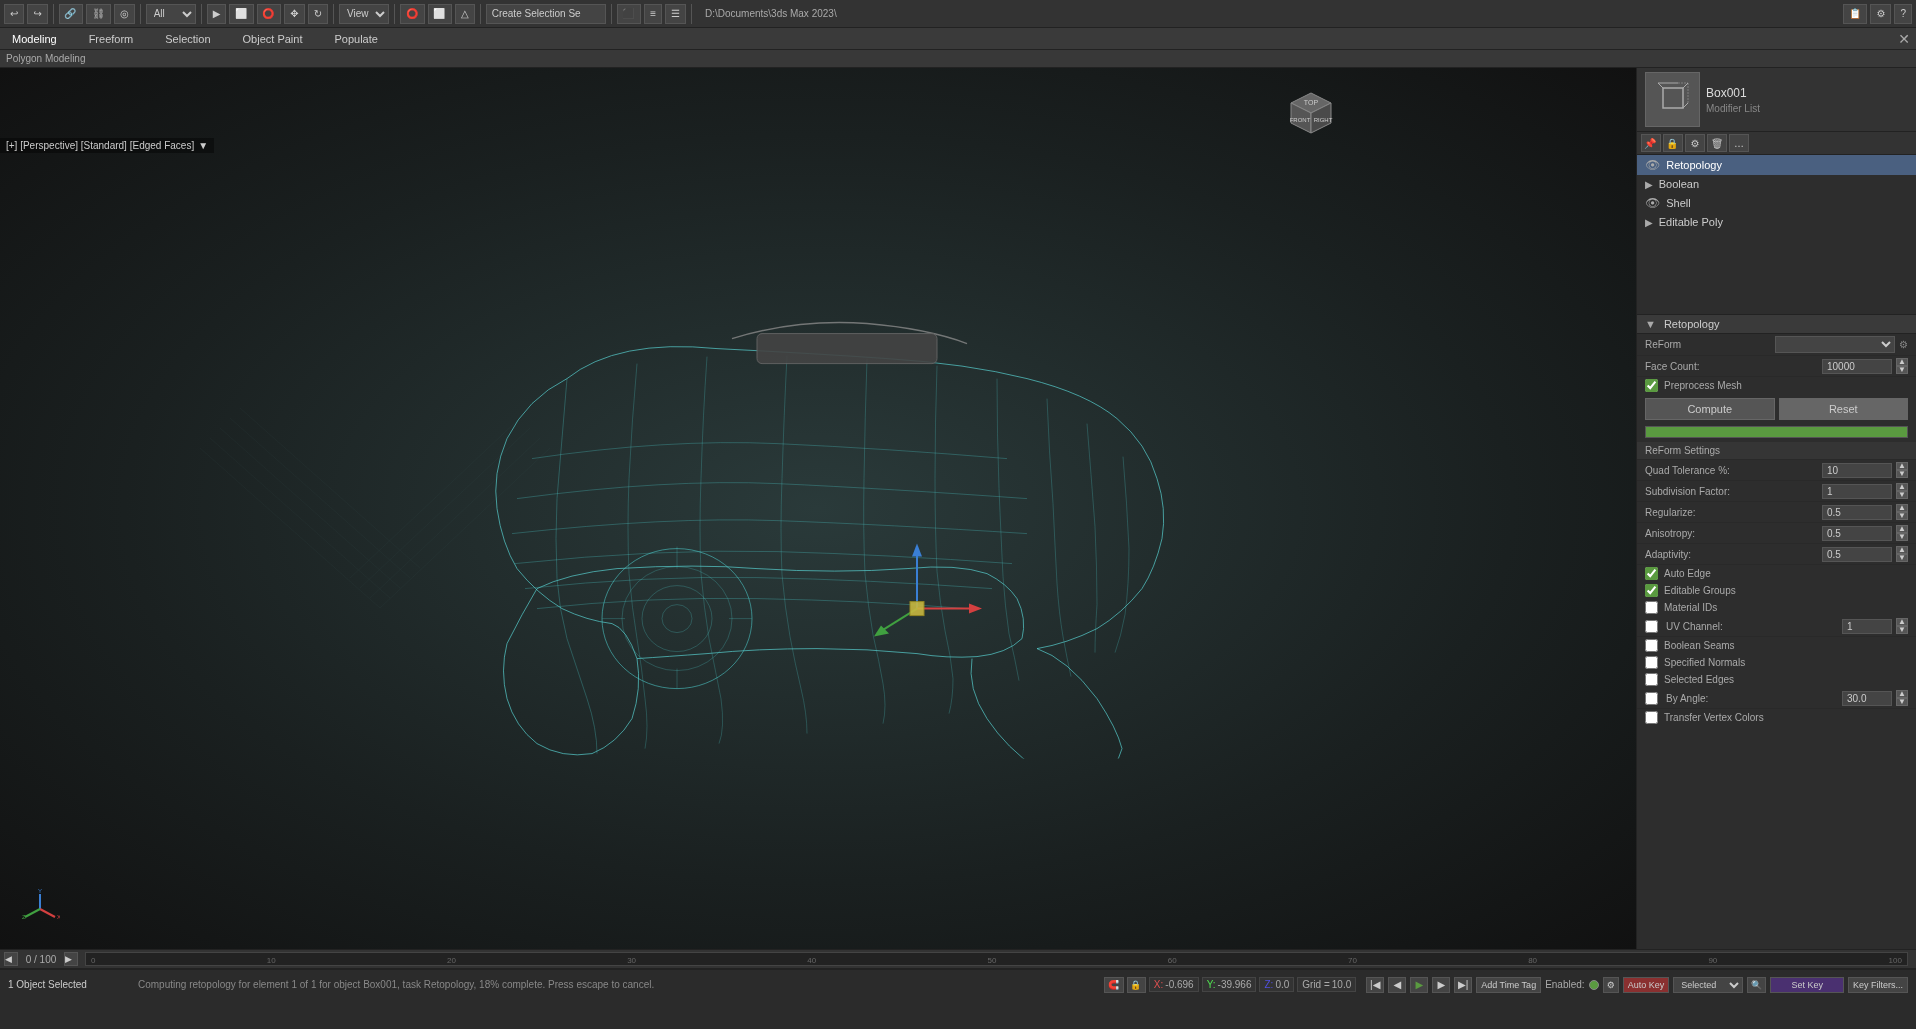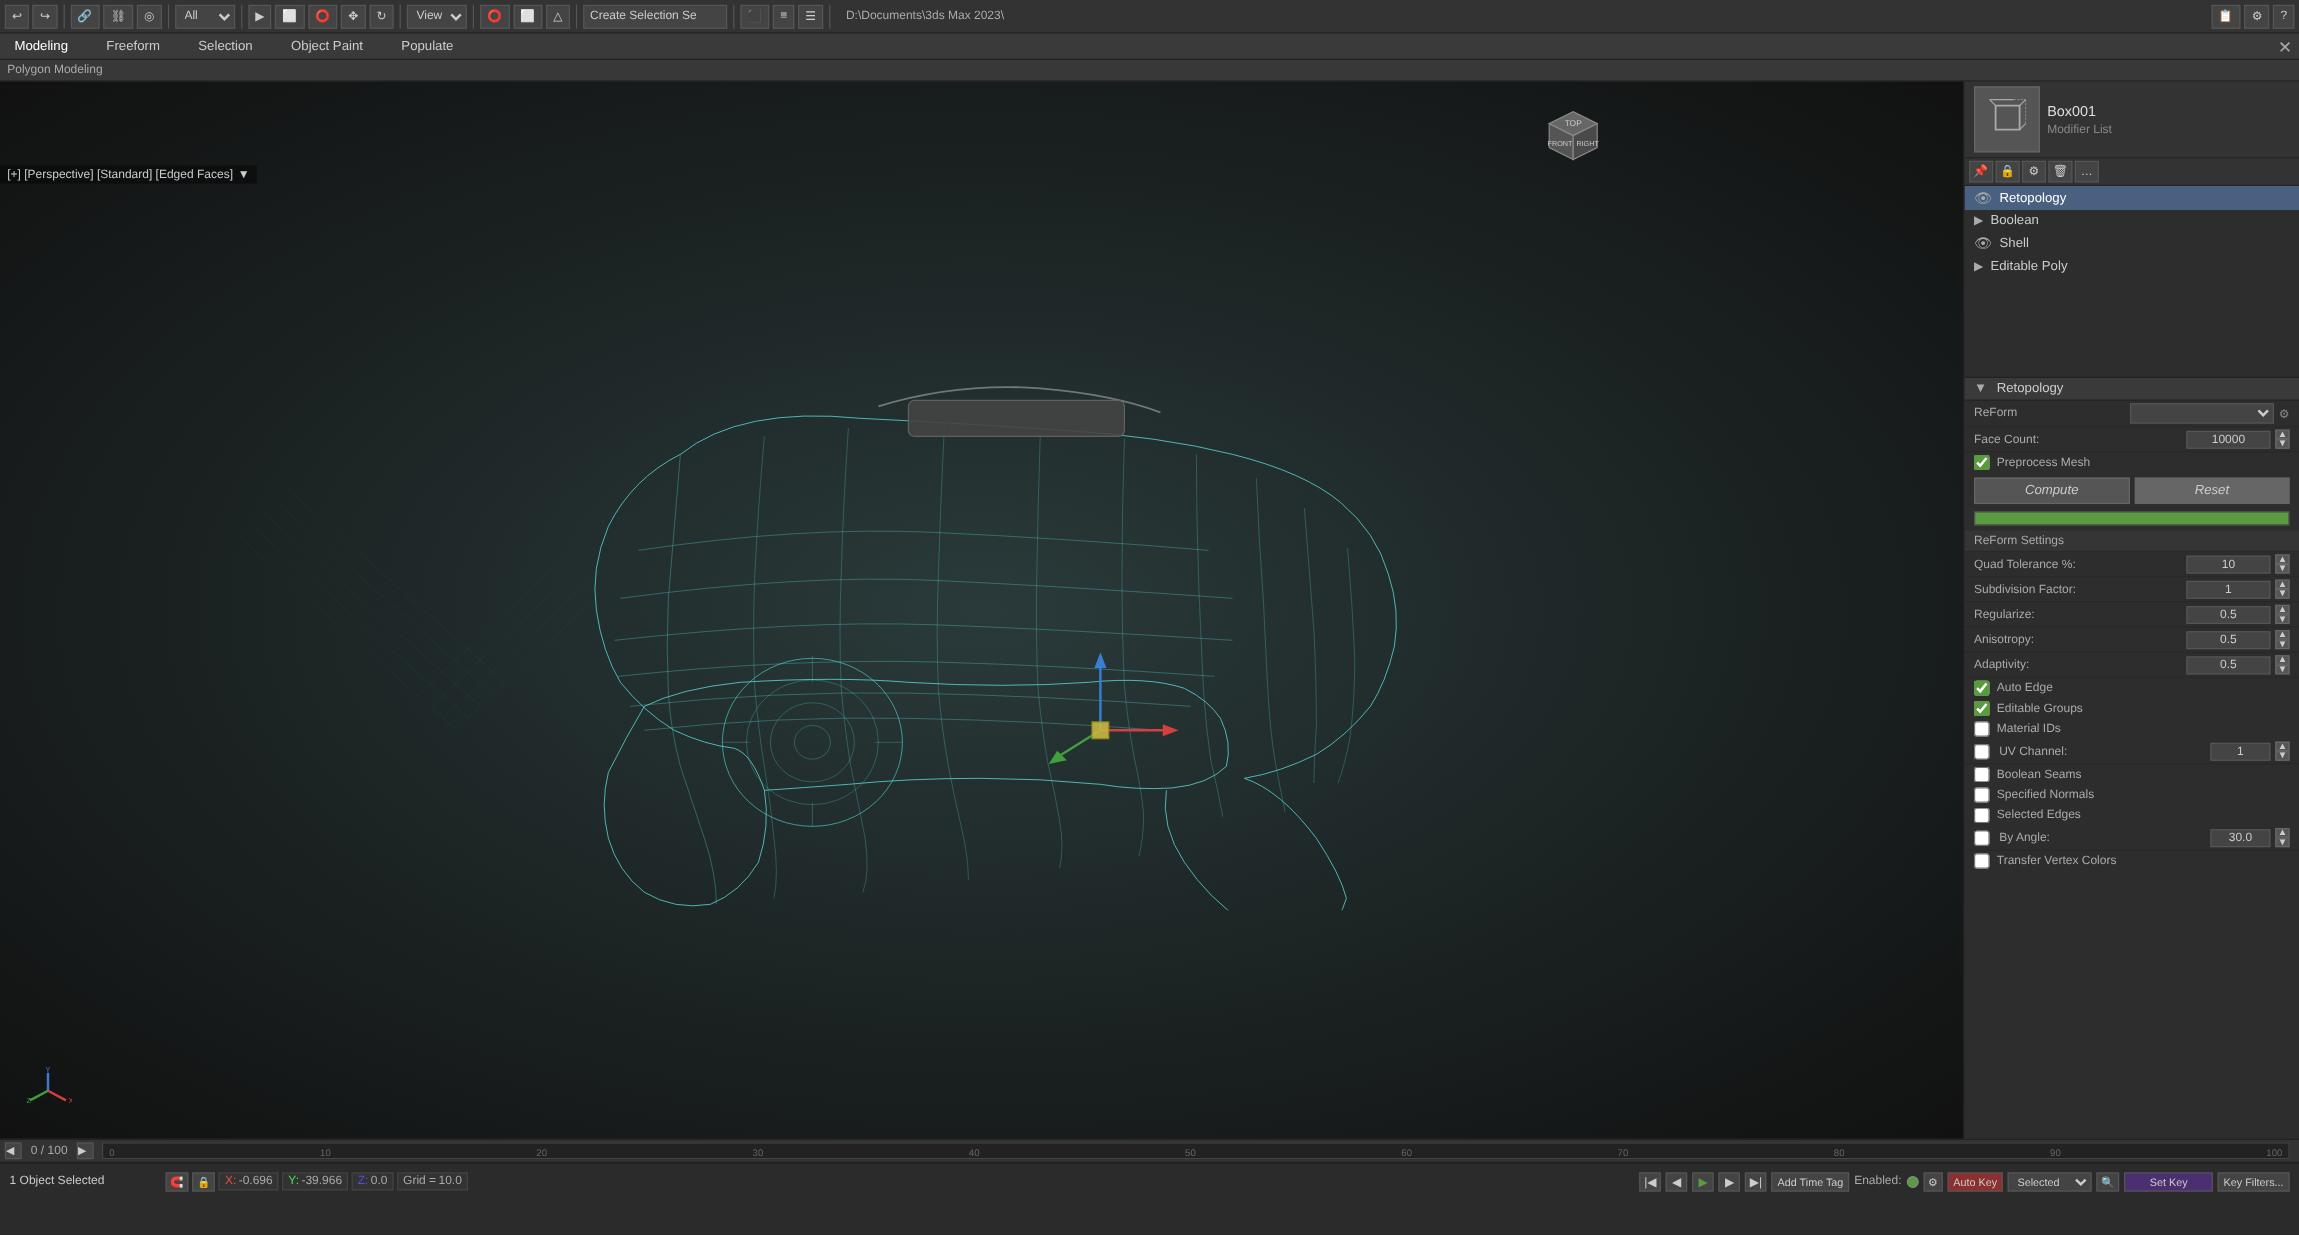--- a/index.html
+++ b/index.html
@@ -182,21 +182,21 @@
       flex: 1;
       white-space: nowrap;
     }
     .prop-value {
       background: #444;
       border: 1px solid #555;
       color: #ccc;
       font-size: 10px;
       padding: 1px 4px;
       width: 70px;
-      text-align: center;
+      text-align: left;
     }
     .prop-spinner {
       display: flex;
       flex-direction: column;
       gap: 0;
     }
     .prop-spinner-btn {
       background: #555;
       border: 1px solid #666;
       color: #ccc;
@@ -217,21 +217,20 @@
     }
     .action-btn {
       flex: 1;
       background: #555;
       border: 1px solid #666;
       color: #ccc;
       font-size: 11px;
       padding: 4px;
       cursor: pointer;
       text-align: center;
-      font-style: italic;
     }
     .action-btn.reset { background: #666; }
 
     .progress-bar-wrap {
       margin: 2px 8px 4px 8px;
       height: 12px;
       background: #333;
       border: 1px solid #555;
       position: relative;
     }
@@ -741,20 +740,21 @@
       <span style="font-size:8px;color:#666;">80</span>
       <span style="font-size:8px;color:#666;">90</span>
       <span style="font-size:8px;color:#666;">100</span>
     </div>
   </div>
 </div>
 
 <div id="status-bar">
 
   <span style="color:#ccc;font-size:10px;min-width:120px;">1 Object Selected</span>
+  <span style="color:#888;font-size:10px;flex:1;overflow:hidden;text-overflow:ellipsis;white-space:nowrap;">Computing retopology for element 1 of 1 for object Box001, task Retopology, 18% complete. Press escape to cancel.</span>
 
   <div style="display:flex;align-items:center;gap:3px;">
 
     <button class="tb-btn" style="height:16px;padding:0 3px;font-size:9px;">🧲</button>
     <button class="tb-btn" style="height:16px;padding:0 3px;font-size:9px;">🔒</button>
 
     <div class="coord-display">
       <span class="coord-x">X:</span>
       <span>-0.696</span>
     </div>

